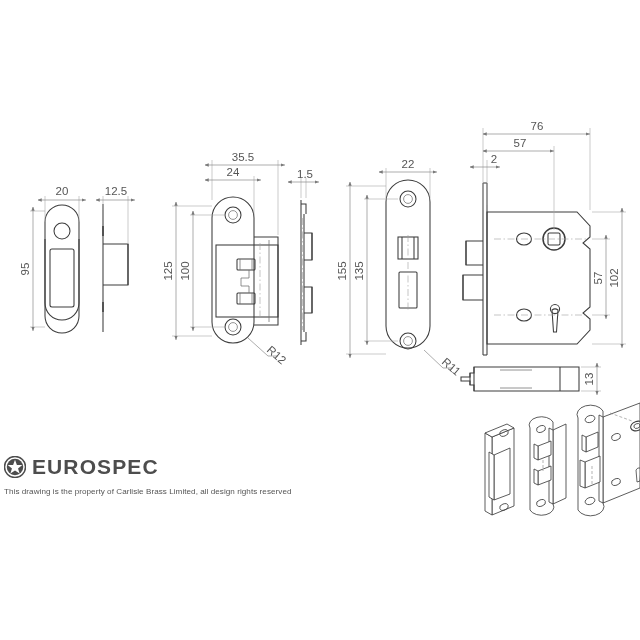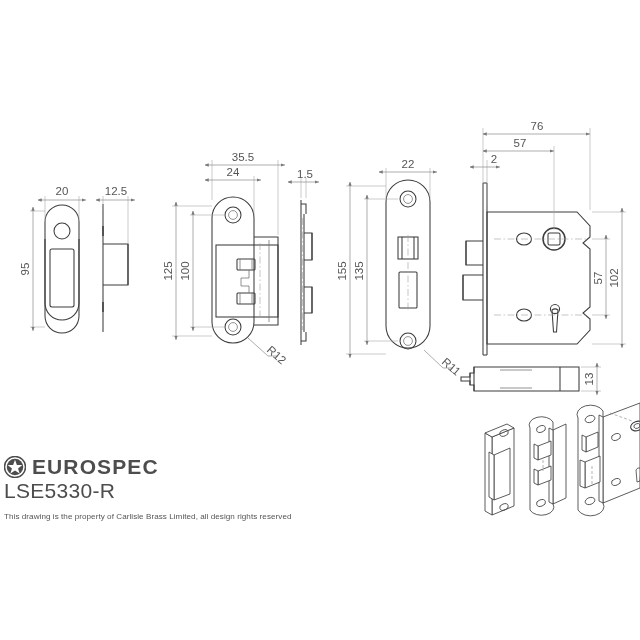--- a/index.html
+++ b/index.html
@@ -384,17 +384,16 @@
 
   <div id="title-block">
     <div id="brand-row">
       <svg id="brand-mark" viewBox="0 0 44 44" xmlns="http://www.w3.org/2000/svg">
         <circle cx="22" cy="22" r="21" fill="none" stroke="#4d4d4d" stroke-width="3"></circle>
         <circle cx="22" cy="22" r="16.5" fill="#4d4d4d"></circle>
         <path d="M22 7.5 L25.8 17.9 L36.6 18.1 L28.1 24.8 L31.2 35.2 L22 28.9 L12.8 35.2 L15.9 24.8 L7.4 18.1 L18.2 17.9 Z" fill="#ffffff"></path>
       </svg>
       <div id="brand-name">EUROSPEC</div>
     </div>
-    <div id="part-number">LSE5330-R</div>
     <div id="copyright-note">This drawing is the property of Carlisle Brass Limited, all design rights reserved</div>
   </div>
 
 </div>
 
 </body></html>

